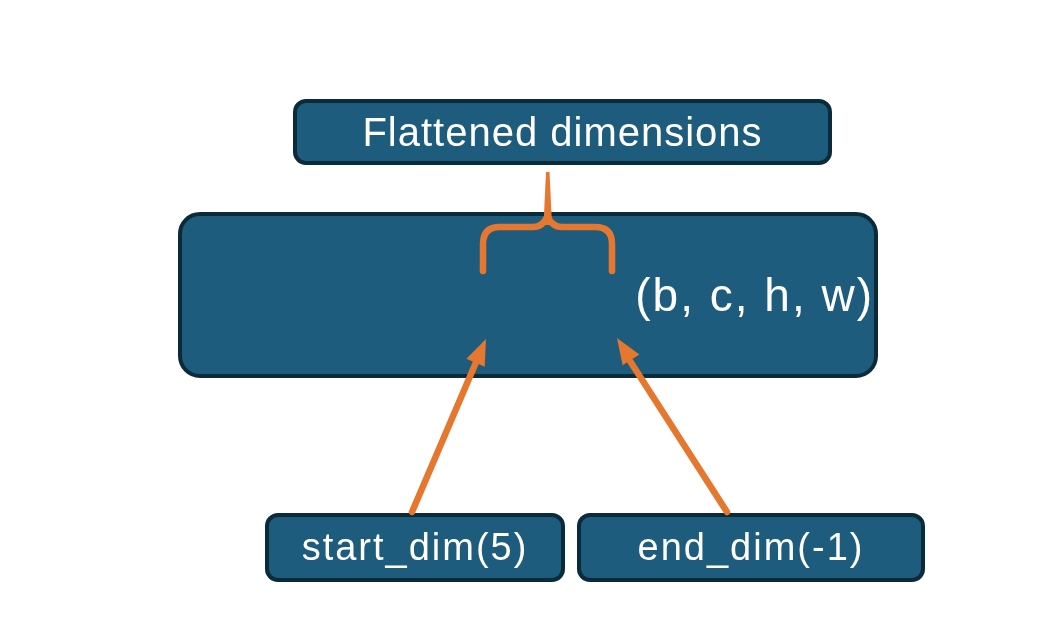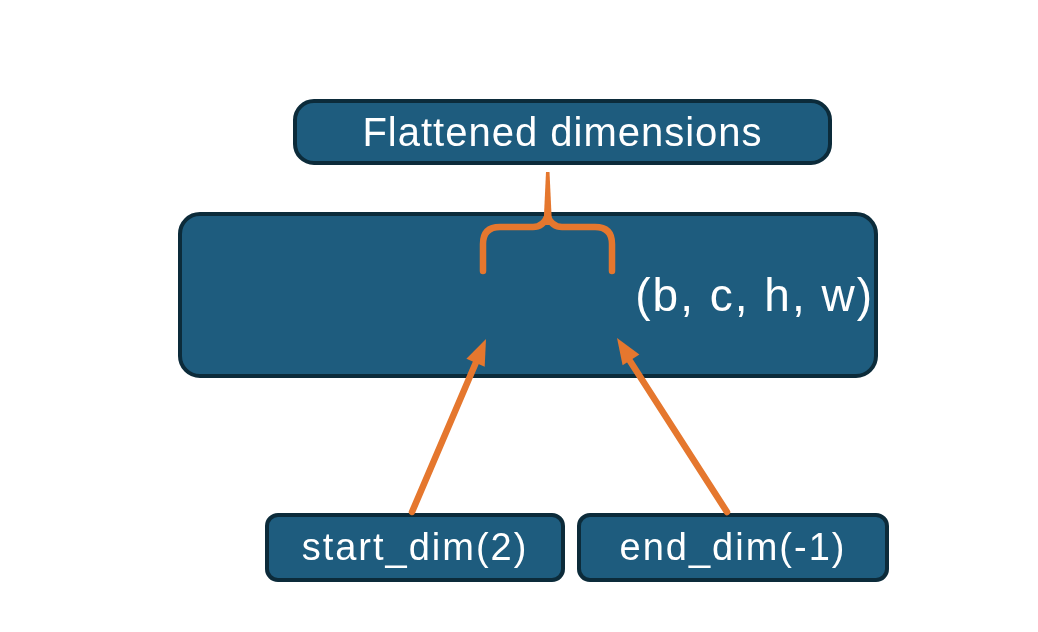--- a/index.html
+++ b/index.html
@@ -22,42 +22,42 @@
     border: 4px solid #0C2B3A;
     color: #FFFFFF;
     display: flex;
     align-items: center;
     justify-content: center;
     text-align: center;
   }
   .node-top {
     left: 293px; top: 99px;
     width: 539px; height: 66px;
-    border-radius: 21px;
+    border-radius: 13px;
     font-size: 40px;
     letter-spacing: 1px;
   }
   .node-tensor {
     left: 178px; top: 212px;
     width: 700px; height: 166px;
     border-radius: 22px;
     font-size: 46px;
     letter-spacing: 2px;
     justify-content: flex-end;
   }
   .node-start {
     left: 265px; top: 513px;
     width: 300px; height: 69px;
     border-radius: 13px;
     font-size: 38px;
     letter-spacing: 2px;
   }
   .node-end {
     left: 577px; top: 513px;
-    width: 312px; height: 69px;
+    width: 348px; height: 69px;
     border-radius: 13px;
     font-size: 38px;
     letter-spacing: 2px;
   }
   .overlay {
     position: absolute;
     left: 0; top: 0;
     width: 1038px;
     height: 632px;
     pointer-events: none;
@@ -71,21 +71,21 @@
 
   <div class="node node-top">
     <span>Flattened dimensions</span>
   </div>
 
   <div class="node node-tensor">
     <span>(b, c, h, w)</span>
   </div>
 
   <div class="node node-start">
-    <span>start_dim(2)</span>
+    <span>start_dim(5)</span>
   </div>
 
   <div class="node node-end">
     <span>end_dim(-1)</span>
   </div>
 
   <svg class="overlay" viewBox="0 0 1038 632">
 
     <path d="M 483 271 L 483 244 Q 483 227 500 227 L 533 227 Q 543 227 547.5 216
              Q 552 227 562 227 L 595 227 Q 612 227 612 244 L 612 271" fill="none" stroke-width="6.5" stroke-linecap="round" stroke-linejoin="round" stroke="#E5772E"></path>

